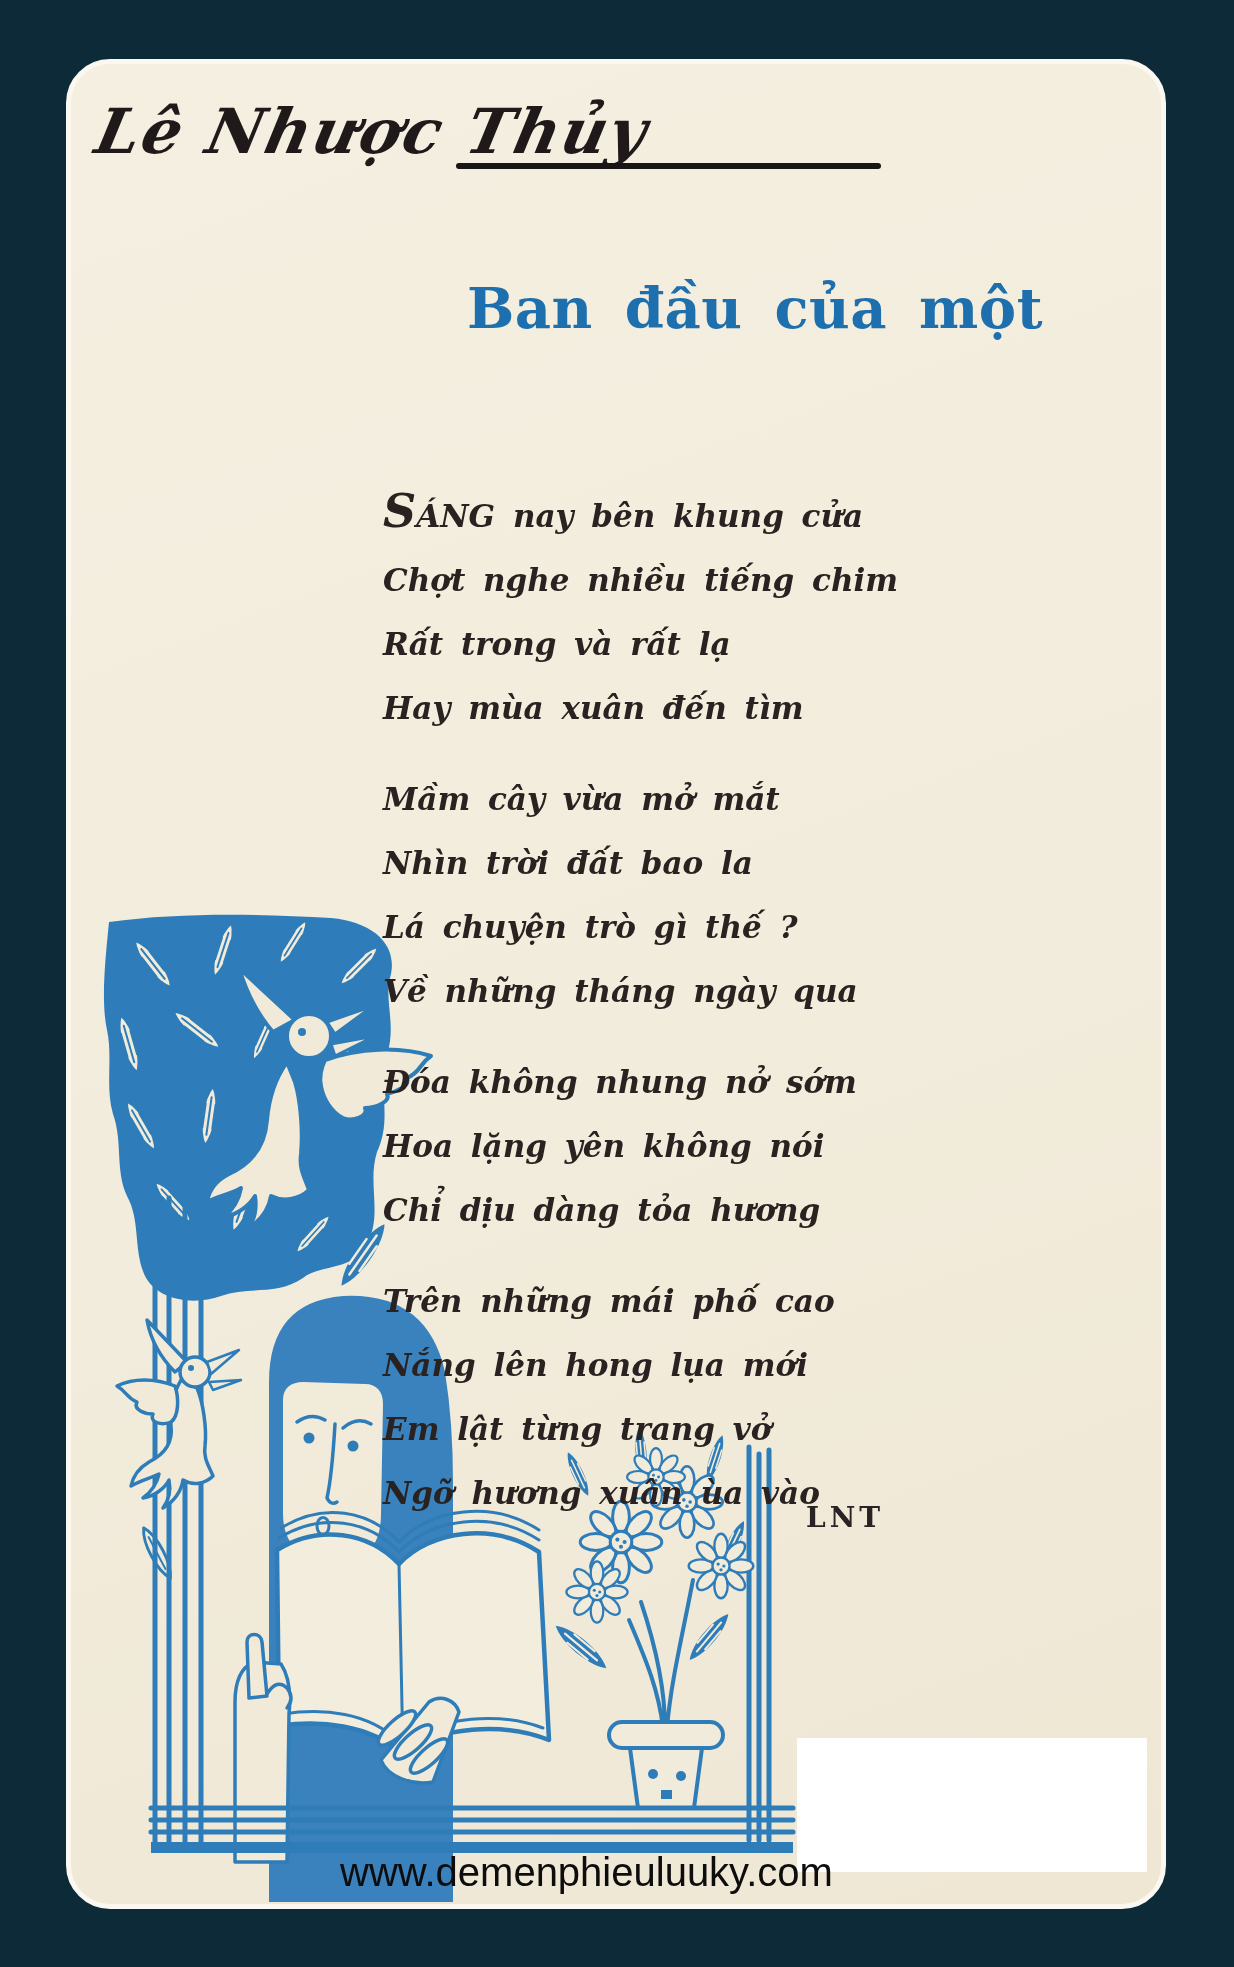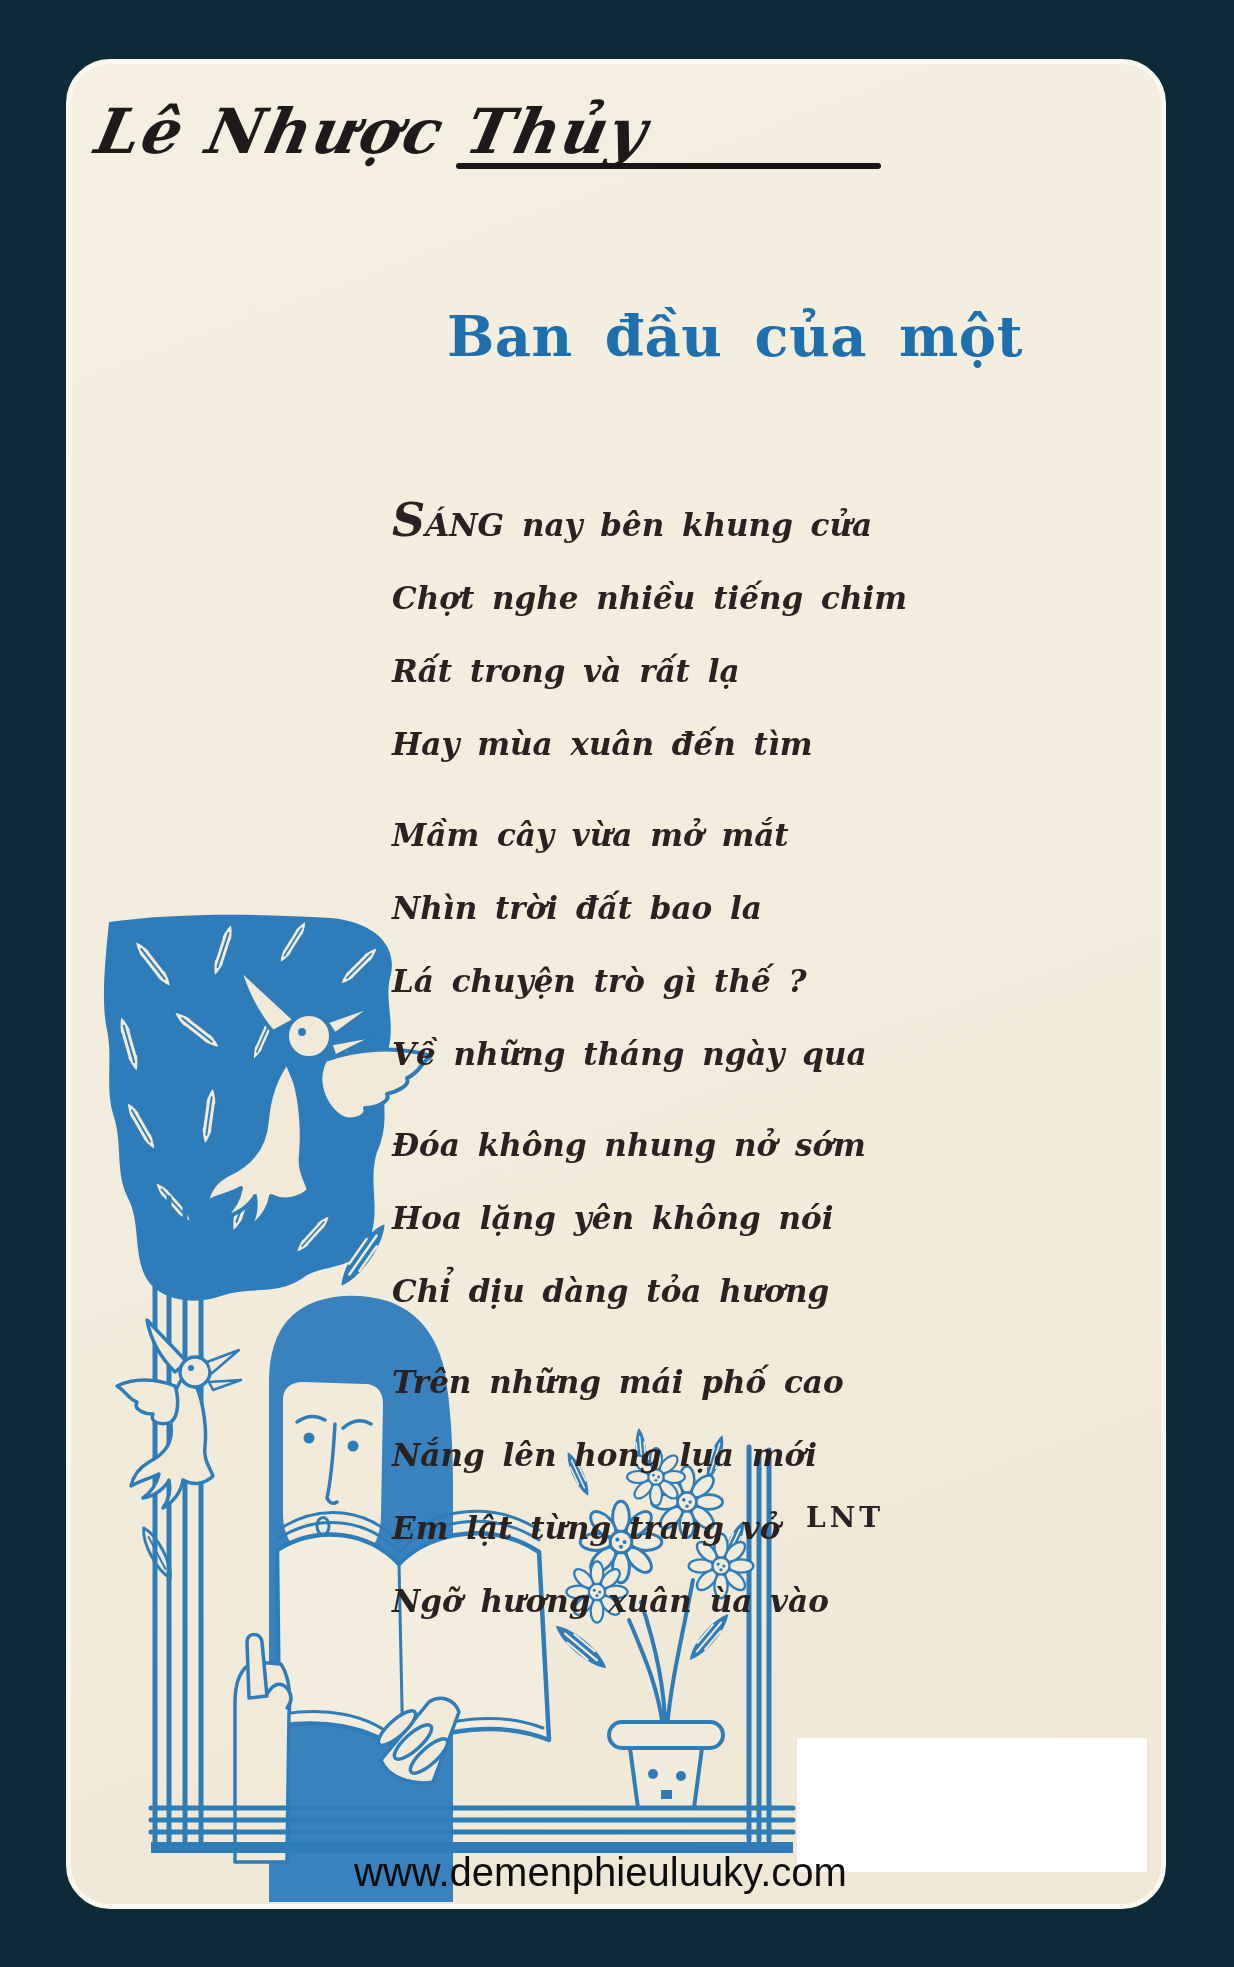--- a/index.html
+++ b/index.html
@@ -10,36 +10,36 @@
         border:5px solid #faf8f0;border-radius:44px;}
   .abs{position:absolute;}
   
   .author{left:26px;top:28px;white-space:nowrap;color:#1f1a19;}
   .author span{display:inline-block;transform:skewX(-12deg);
         font:italic 700 62px/80px "DejaVu Serif",serif;letter-spacing:2px;}
   .rule{left:385px;top:99px;width:425px;height:6px;background:#181514;border-radius:3px;}
   
   .title-line{white-space:nowrap;color:#1e6fad;font:700 56px/1 "DejaVu Serif",serif;
         word-spacing:12px;letter-spacing:.5px;}
-  .title-l1{left:376px;top:216px;margin-top:28px;}
+  .title-l1{left:396px;top:216px;}
   .title-l2{left:620px;top:310px;}
   
   .poem{left:305px;top:412px;}
   .stanza{margin:0 0 34px 0;}
-  .poem p{margin:16px;font:italic 700 31px/57px "DejaVu Serif",serif;color:#292221;
+  .poem p{margin:7px;font:italic 700 31px/57px "DejaVu Serif",serif;color:#292221;
         word-spacing:7px;white-space:nowrap;}
   .stanza:first-child p:first-child::first-letter{font-size:46px;}
   .lnt{left:735px;top:1440px;font:700 28px/1 "DejaVu Serif",serif;
         letter-spacing:4px;color:#2a2326;}
   
   .illus{left:10px;top:838px;width:720px;height:1000px;}
   .illus *{stroke-linejoin:round;stroke-linecap:round;}
   
   .cover{left:726px;top:1674px;width:350px;height:134px;background:#ffffff;}
-  .url{left:283px;top:1784px;font:400 40px/1.2 "Liberation Sans",sans-serif;
+  .url{left:269px;top:1784px;font:400 40px/1.2 "Liberation Sans",sans-serif;
         color:#0d0d0d;white-space:nowrap;text-align:right;}
 </style>
 </head>
 <body>
 
 <div class="canvas">
   <div class="page">
 
     <div class="abs author">
       <span>Lê Nhược Thủy</span>

